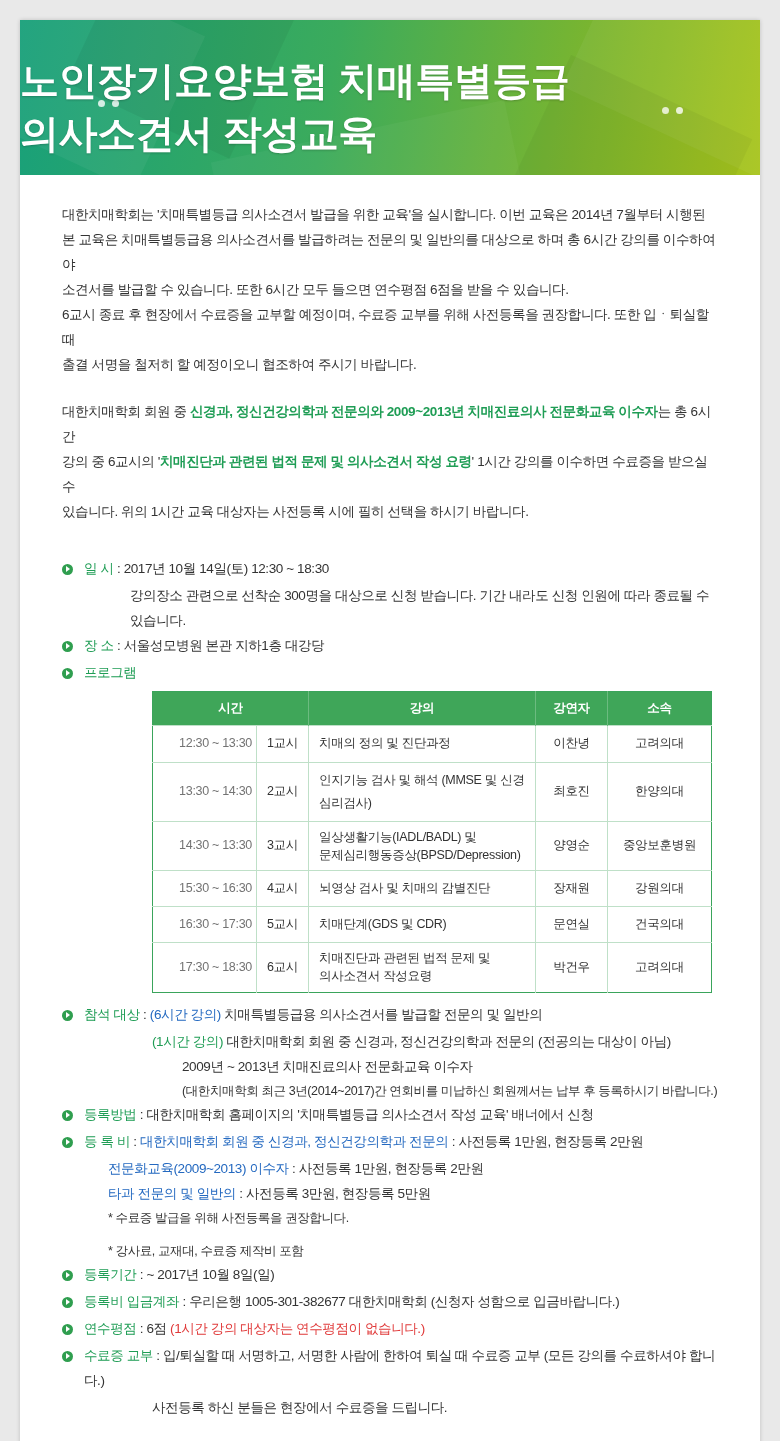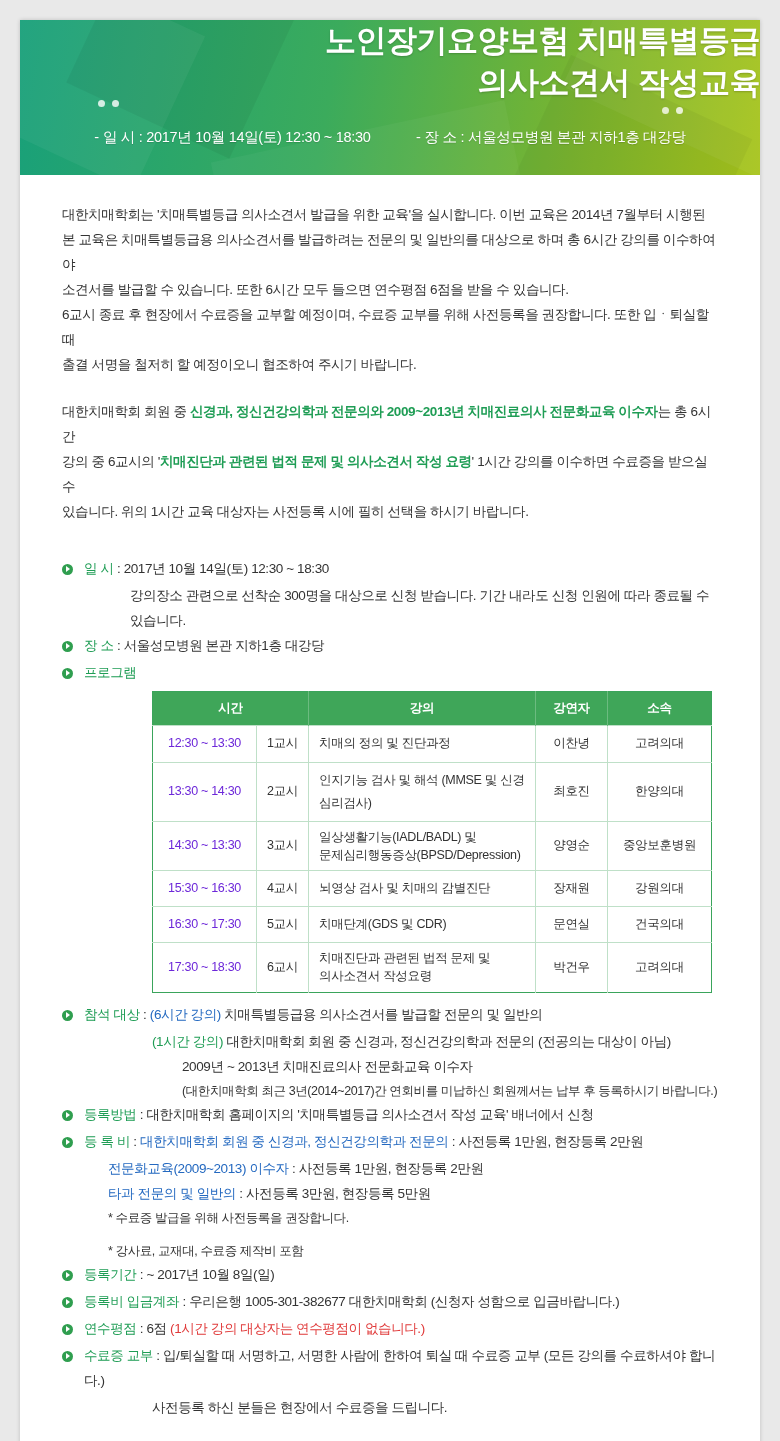--- a/index.html
+++ b/index.html
@@ -45,23 +45,24 @@
     display: inline-block;
     width: 7px; height: 7px; border-radius: 50%;
     background: rgba(255,255,255,0.8);
     margin-right: 7px;
   }
   .dots.left { left: 78px; top: 73px; }
   .dots.right { right: 70px; top: 80px; }
   .dots.right span:nth-child(1) { opacity: .95; }
   .header-title {
     position: relative;
-    text-align: right;
+    text-align: left;
+    padding-top: 34px;
     color: #ffffff;
-    font-size: 31px;
+    font-size: 39px;
     font-weight: bold;
     line-height: 1.36;
     letter-spacing: -0.5px;
     text-shadow: 0 1px 2px rgba(0,0,0,0.2);
   }
   .header-title .l2 { display: block; }
   .header-meta {
     position: relative;
     margin-top: 24px;
     text-align: center;
@@ -147,21 +148,21 @@
   table.program td {
     border-top: 1px solid #bfe0c8;
     border-right: 1px solid #bfe0c8;
     text-align: center;
     padding: 6px 4px;
     color: #333;
     height: 32px;
     letter-spacing: -0.3px;
   }
   table.program td:last-child { border-right: none; }
-  table.program td.time { color: #6d28d9; width: 104px; }
+  table.program td.time { color: #737373; width: 104px; text-align: right; }
   table.program td.period { width: 52px; }
   table.program td.subject { text-align: left; padding-left: 10px; }
   table.program td.lecturer { width: 72px; }
   table.program td.org { width: 104px; }
   .two-line { line-height: 1.45; }
 
   .note { font-size: 12.5px; }
   .mt6 { margin-top: 6px; }
   .mb10 { margin-bottom: 10px; }
 </style>

